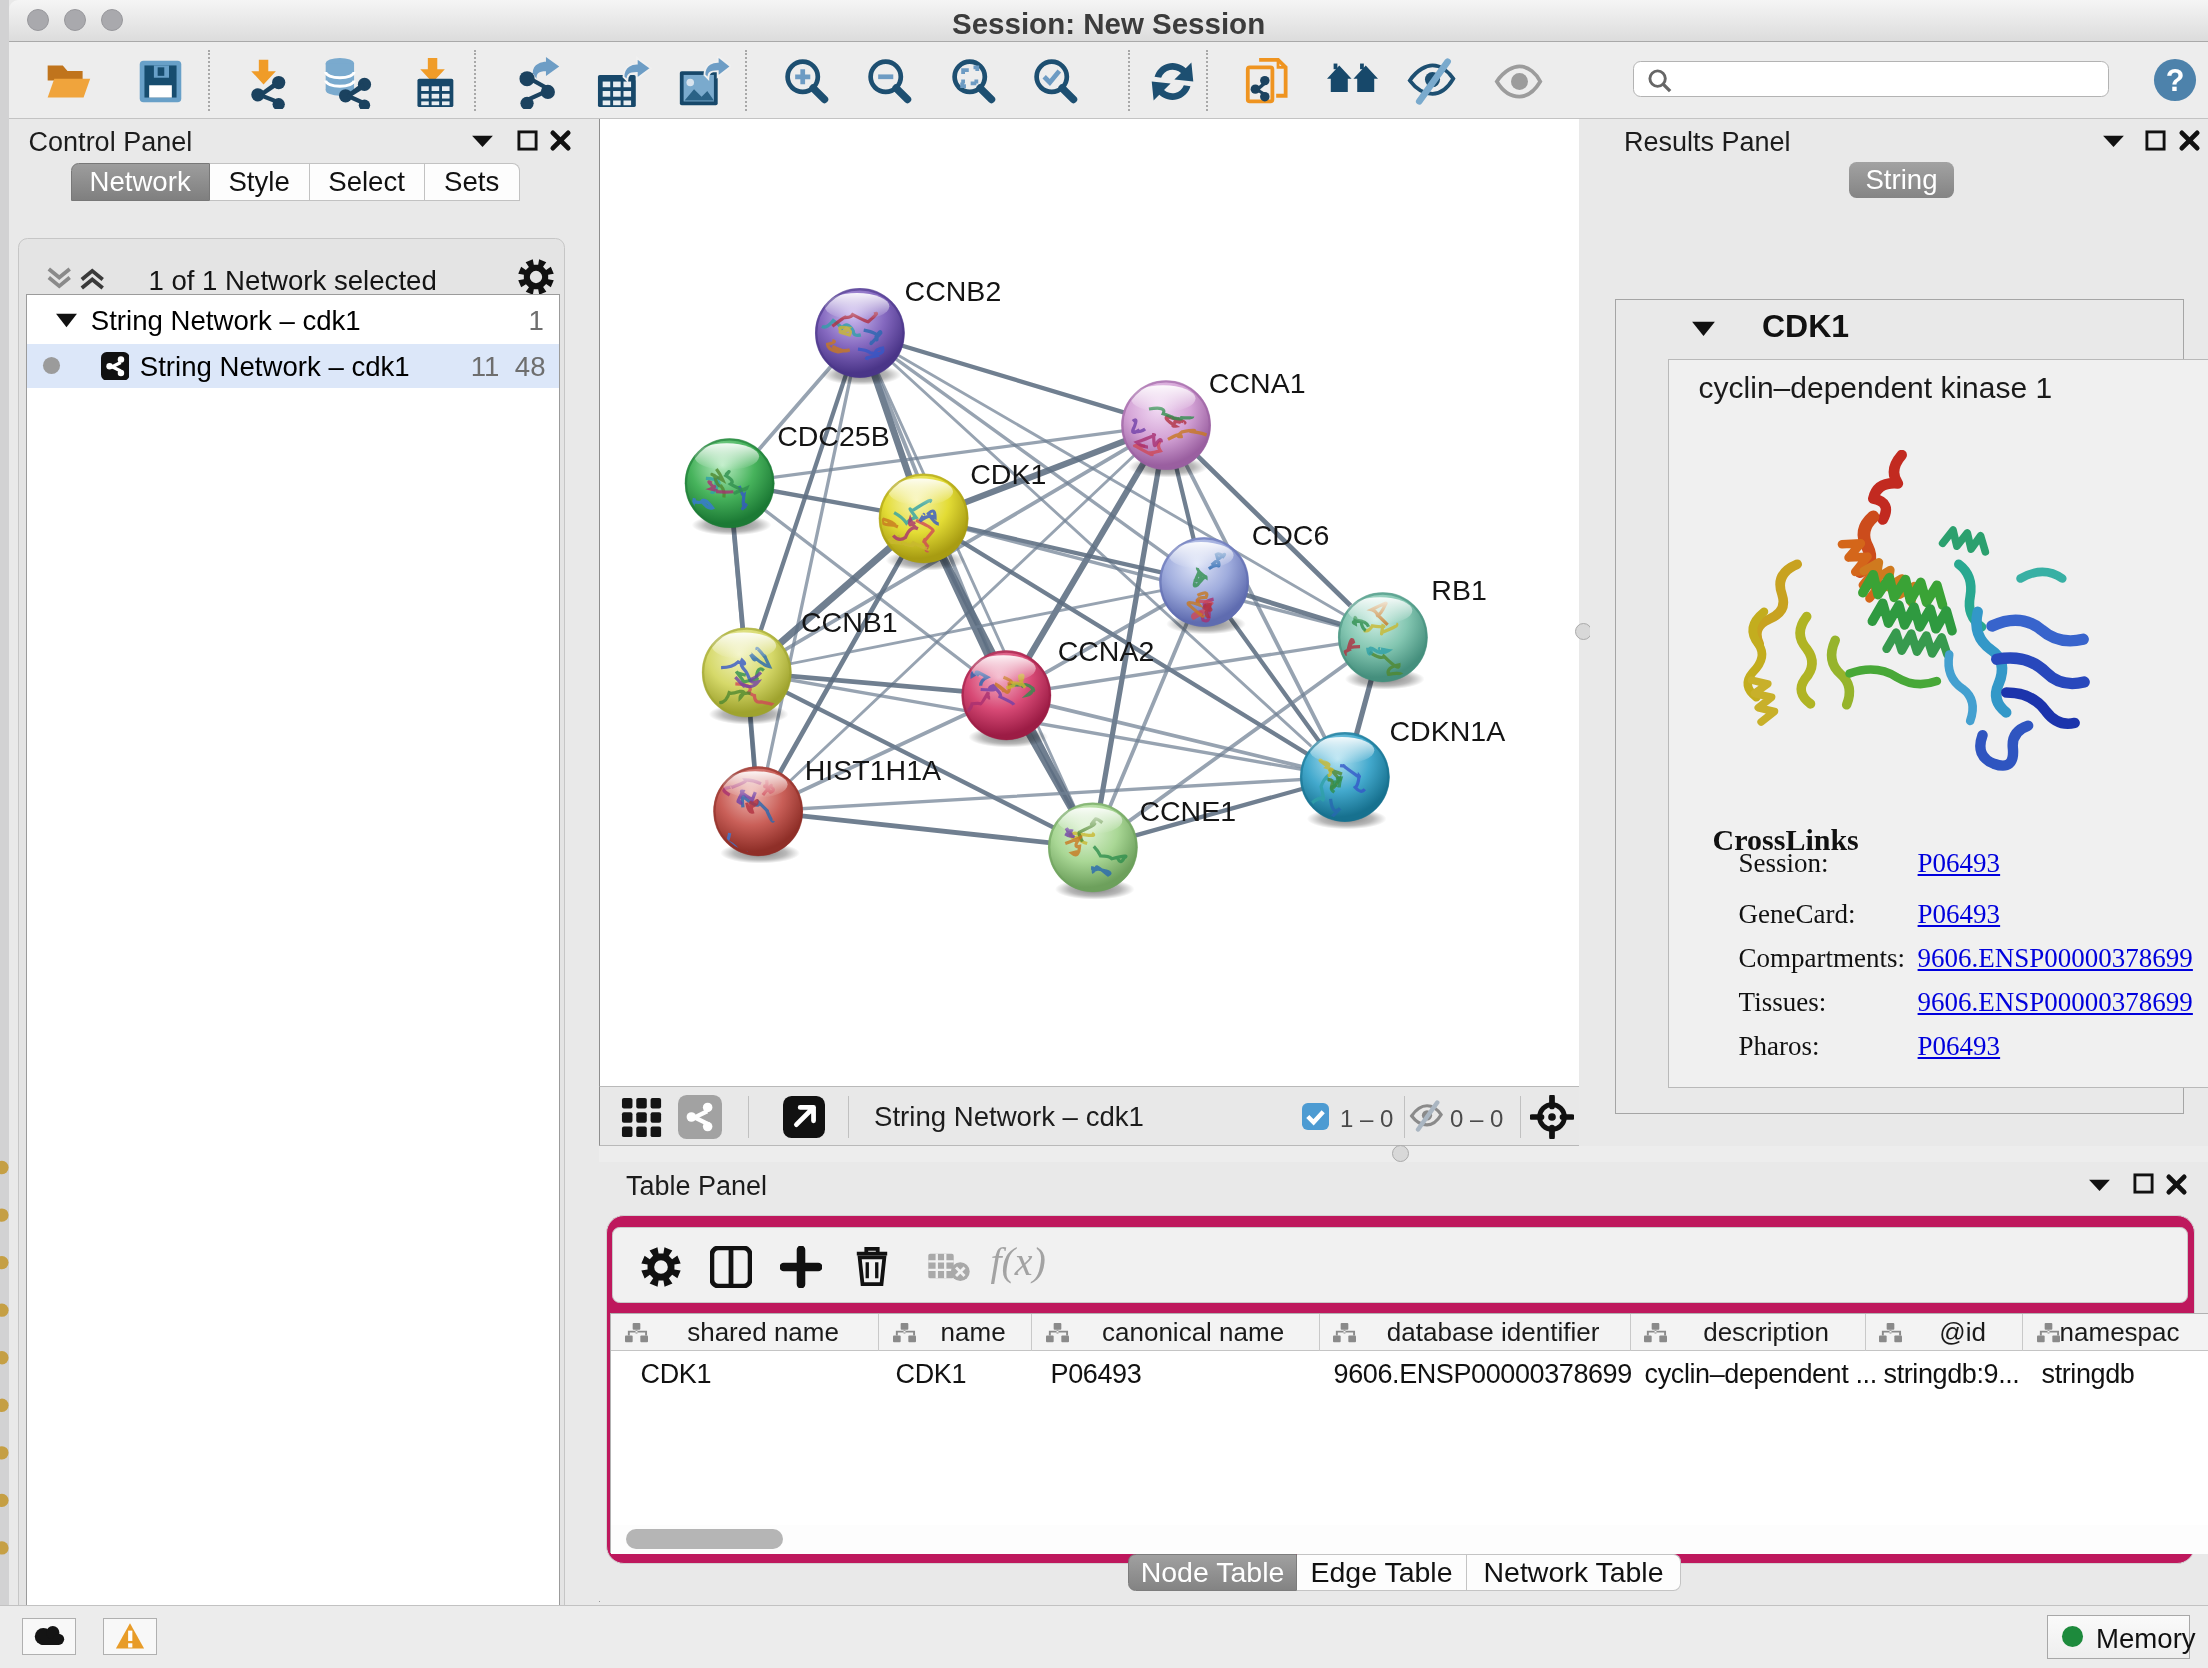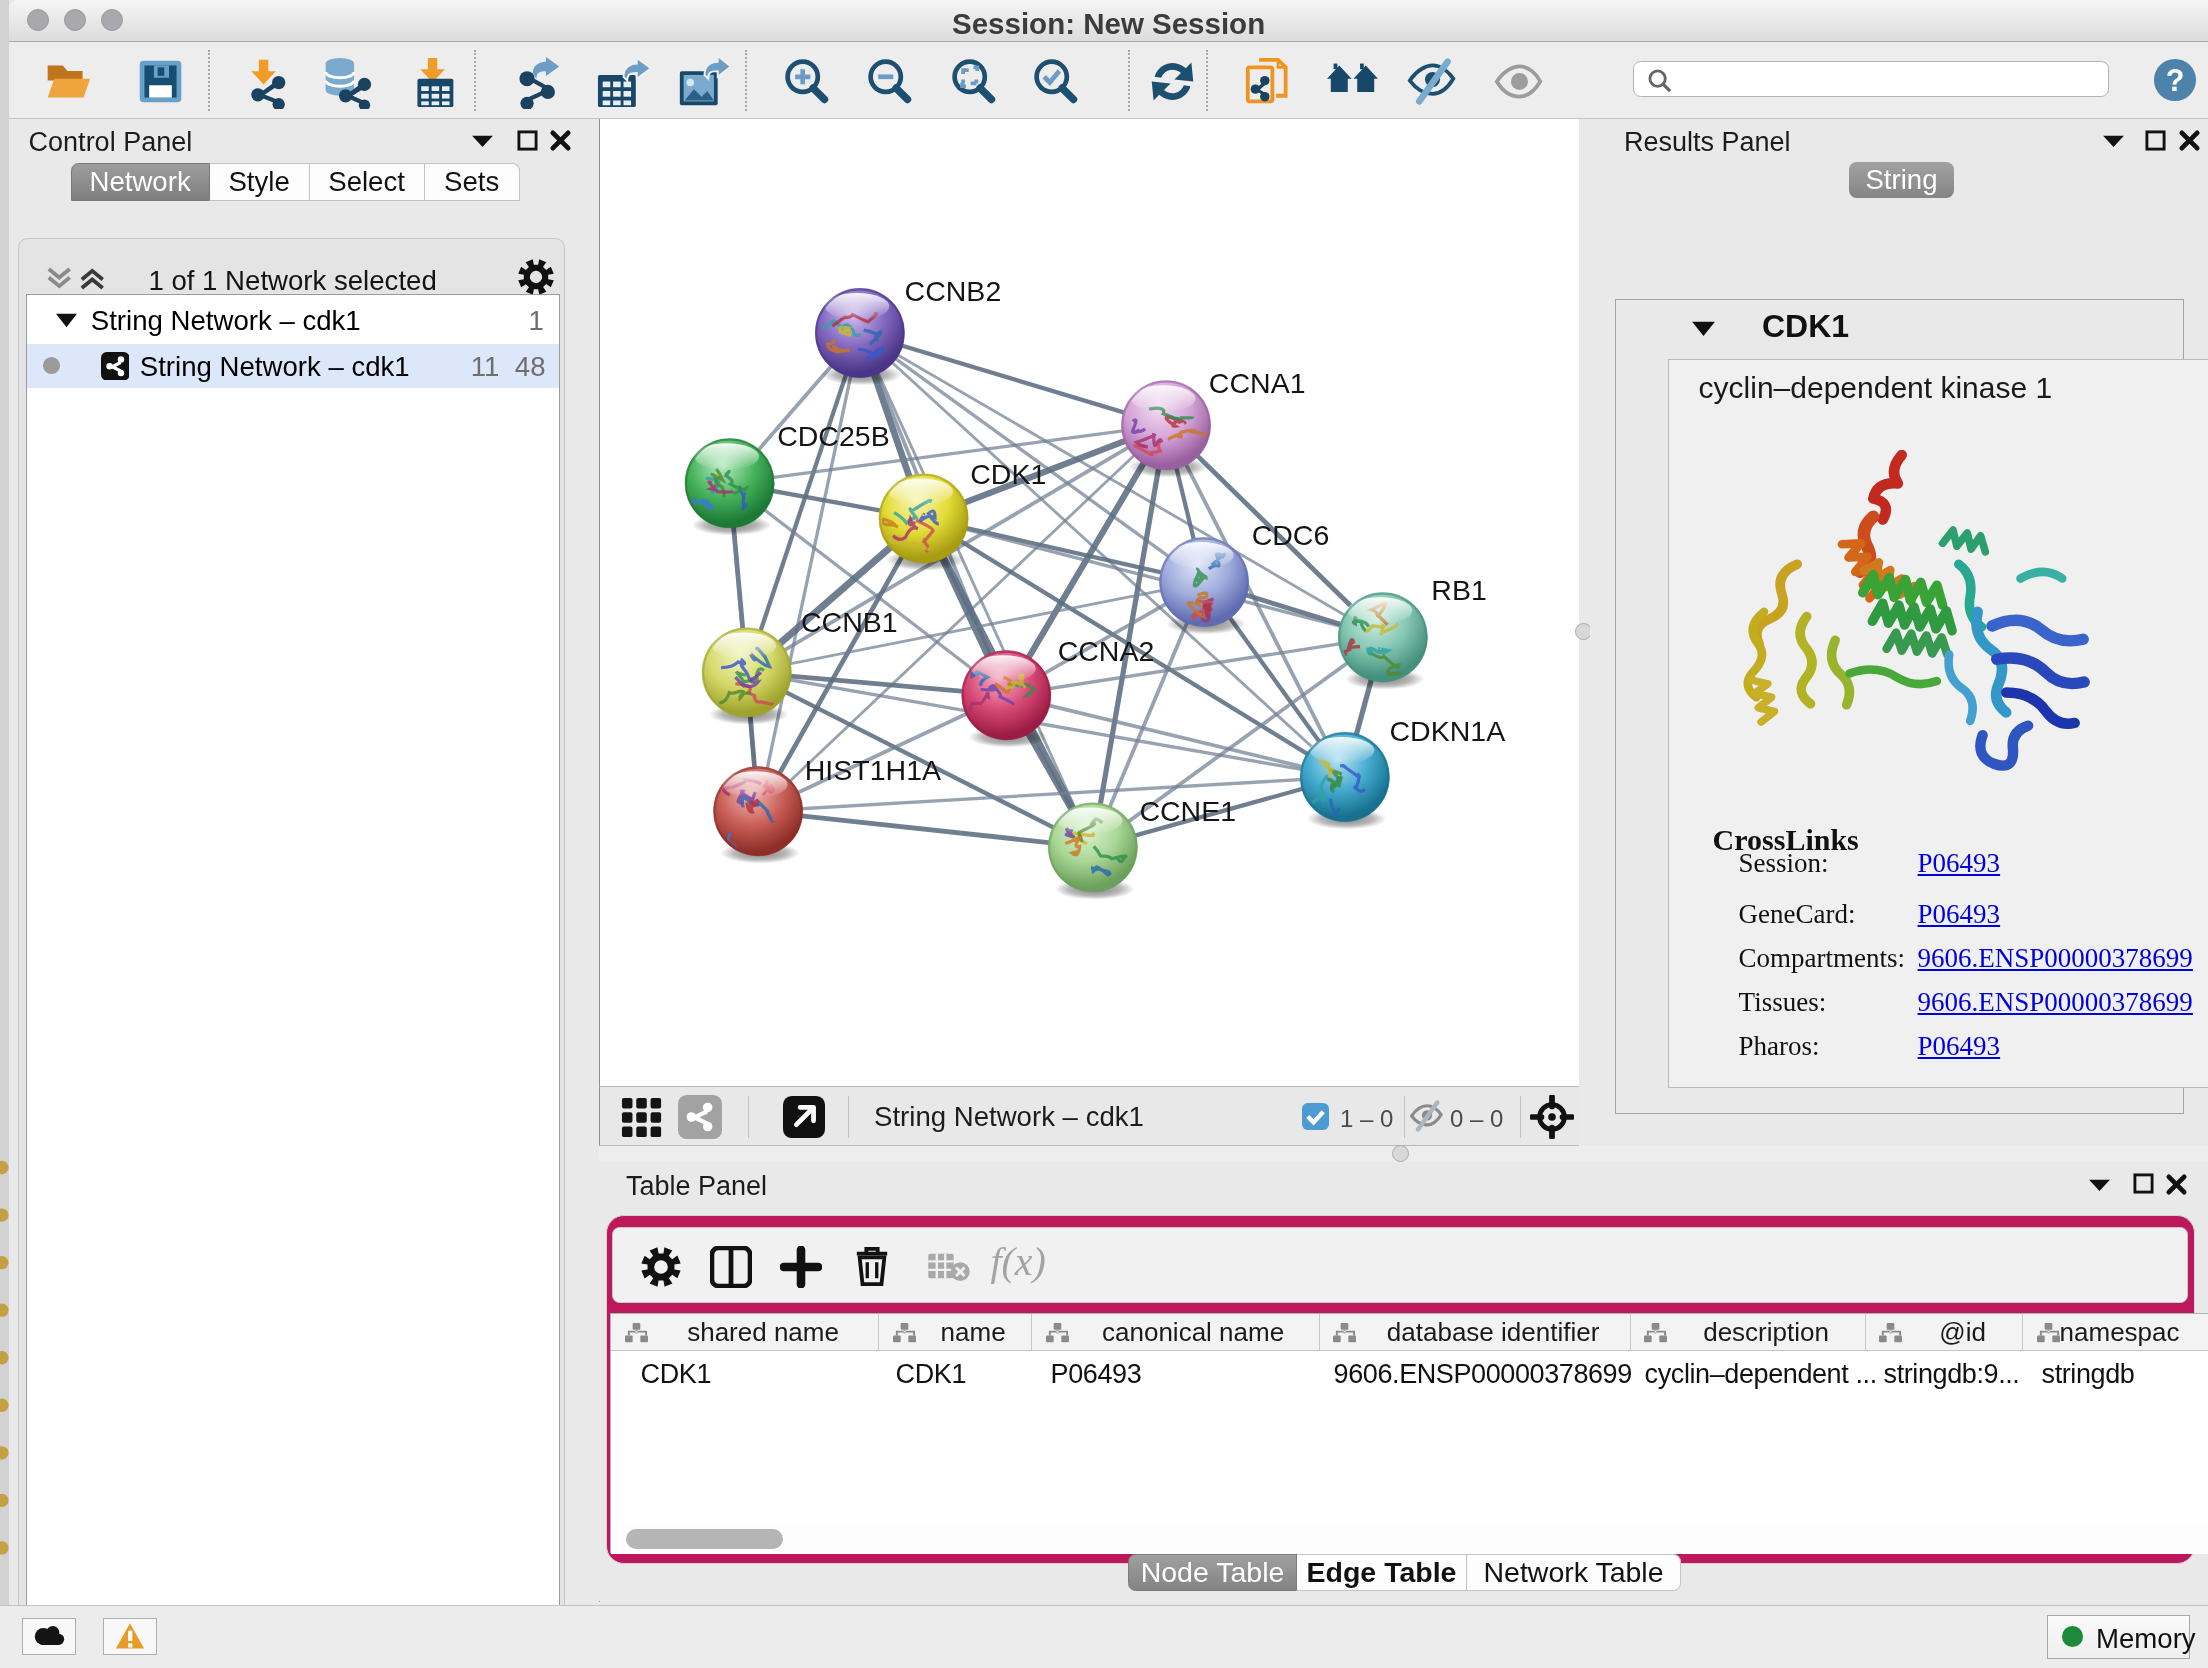--- a/index.html
+++ b/index.html
@@ -839,21 +839,21 @@
         <div class="td" style="left:723px;">9606.ENSP00000378699</div>
         <div class="td" style="left:1034px;">cyclin–dependent ...</div>
         <div class="td" style="left:1273px;">stringdb:9...</div>
         <div class="td" style="left:1431px;">stringdb</div>
         <div id="tscroll">
             <div id="tthumb"></div>
           </div>
       </div>
     </div>
     <div class="btab" style="left:529px;width:169px;border-radius:7.6px 0 0 7.6px;background:linear-gradient(#a0a0a0,#838383);color:#fff;border-color:#7d7d7d;">Node Table</div>
-    <div class="btab" style="left:698px;width:170px;border-left:none;font-weight:bold;">Edge Table</div>
+    <div class="btab" style="left:698px;width:170px;border-left:none;">Edge Table</div>
     <div class="btab" style="left:868px;width:214px;border-left:none;border-radius:0 7.6px 7.6px 0;">Network Table</div>
   </div>
   <style>.btab{top:392px;} .sorticon{position:absolute;top:7.6px;}</style>
   <div class="abs" id="statusbar">
     <div class="statbtn" style="left:22px;">
       <svg style="position:absolute;left:7.6px;top:3.8px;" width="36" height="27" viewBox="0 0 38 28">
         <g fill="#141414">
             <circle cx="13" cy="14" r="9"></circle>
             <circle cx="23" cy="10" r="7"></circle>
             <circle cx="29" cy="17" r="6"></circle>

